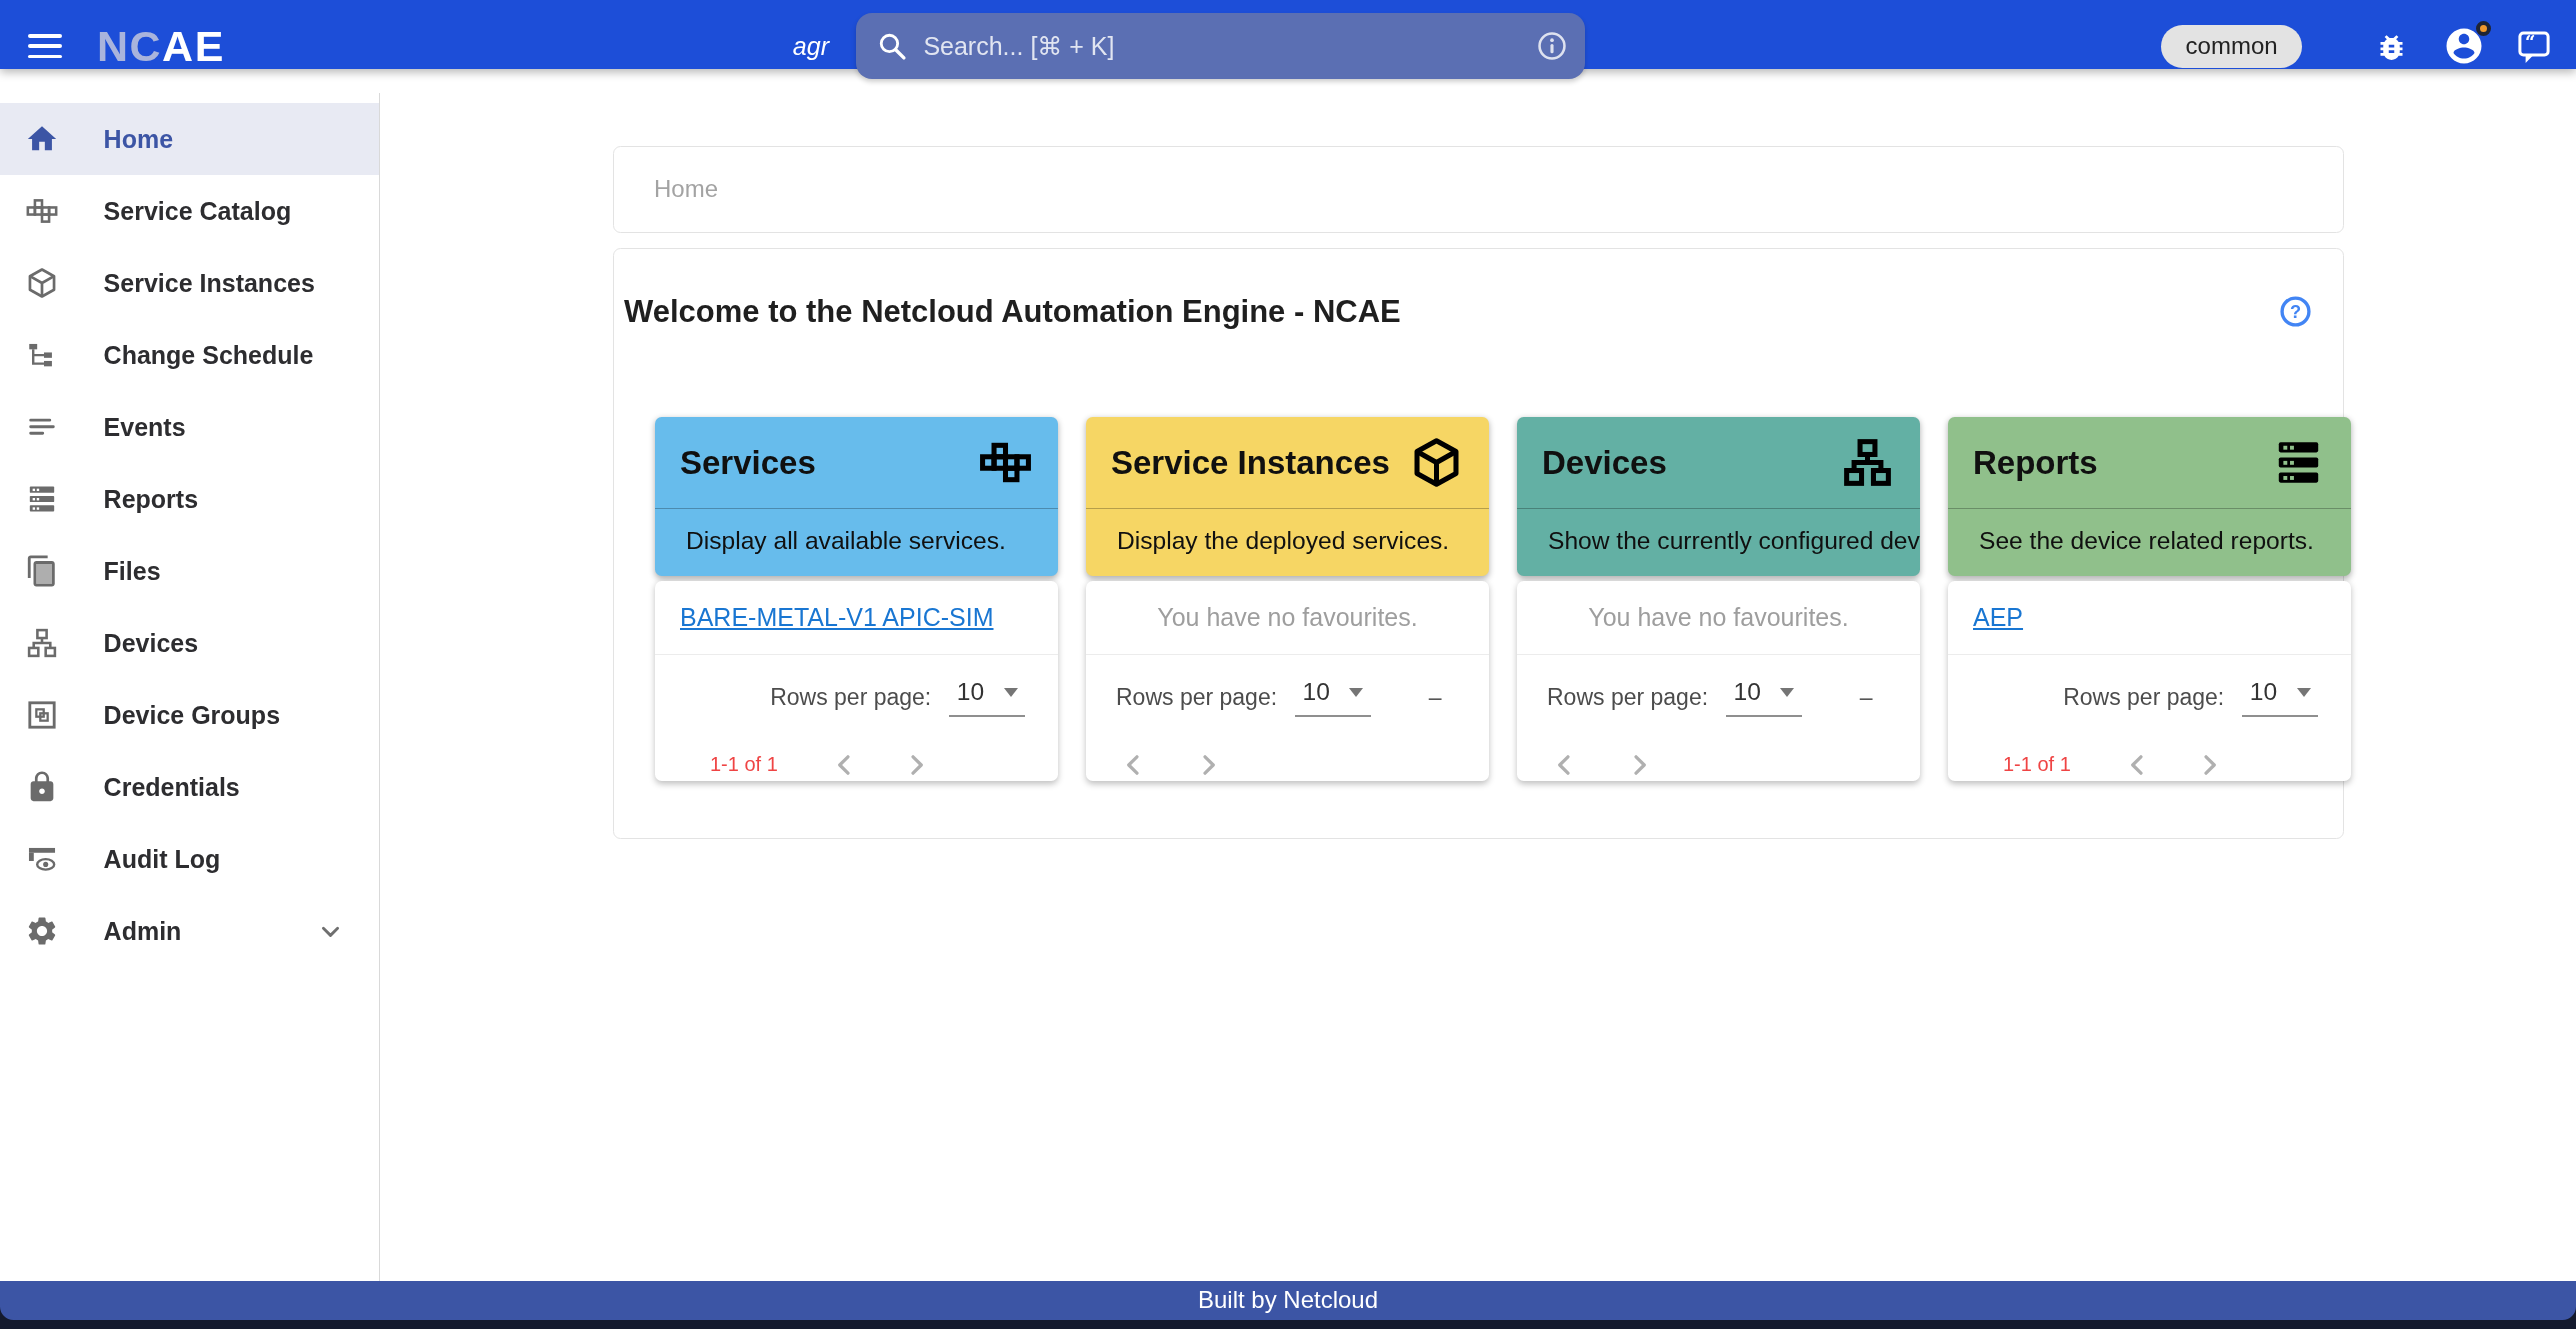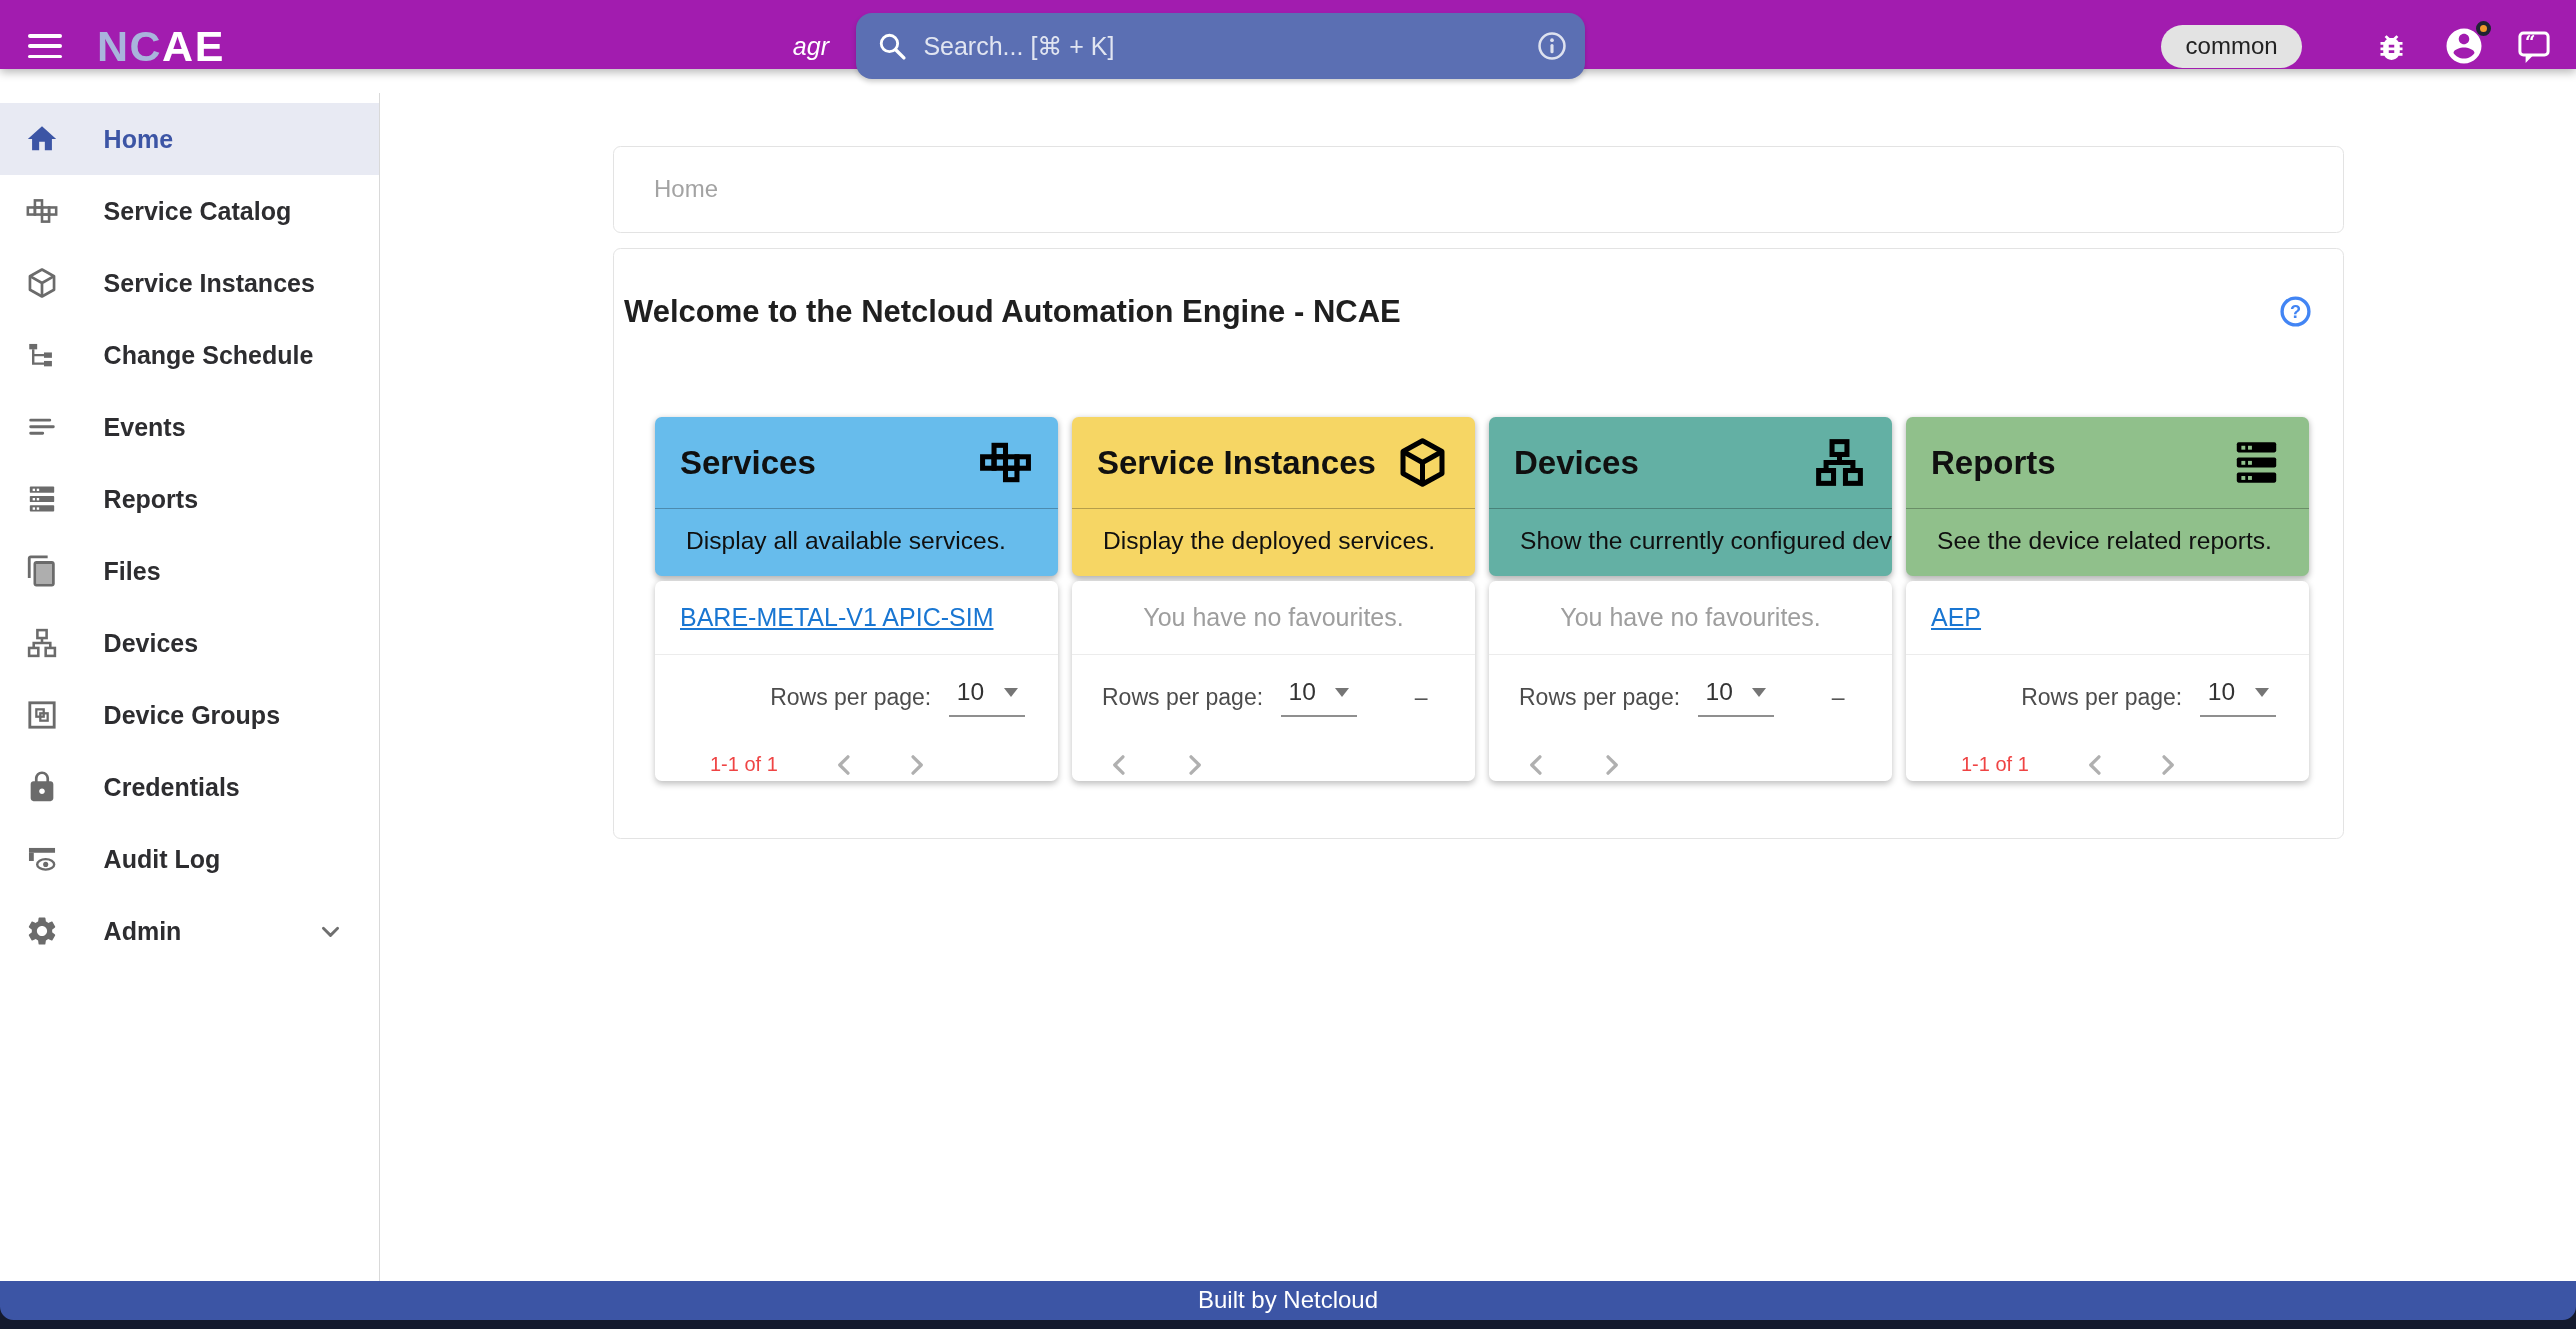--- a/index.html
+++ b/index.html
@@ -1,21 +1,21 @@
 <!DOCTYPE html>
 <html style="font-size:12px"><head>
 <meta charset="utf-8">
 <style>
   html,body{margin:0;padding:0;background:#fff;}
   *{box-sizing:border-box;}
   .screen{position:relative;width:2576px;height:1329px;overflow:hidden;
           font-family:"Liberation Sans","DejaVu Sans",sans-serif;background:#fff;}
 
   
-  .topbar{position:absolute;left:0;top:0;width:100%;height:69px;background:#a21caf;
+  .topbar{position:absolute;left:0;top:0;width:100%;height:69px;background:#1d4ed8;
           box-shadow:0 3.7px 9px rgba(0,0,0,.28);z-index:30;}
   .hamburger{position:absolute;left:28px;top:34px;width:34px;height:24.6px;cursor:pointer;}
   .hamburger span{display:block;height:3.7px;background:#fff;border-radius:2.2px;margin-bottom:6.7px;}
   .logo{position:absolute;left:97px;top:0;height:93px;line-height:93px;
         font-size:43px;font-weight:bold;letter-spacing:1.5px;}
   .logo .lp{color:#a9b4dc;} .logo .ls{color:#ffffff;}
   .username{position:absolute;left:704px;width:125px;top:0;height:93px;line-height:93px;
             text-align:right;color:#fff;font-size:25px;font-style:italic;}
   .searchbox{position:absolute;left:856px;top:13.4px;width:729px;height:66px;border-radius:16px;
              background:#5b6fb3;display:flex;align-items:center;box-shadow:0 3px 5.2px rgba(0,0,0,.18);}
@@ -46,21 +46,21 @@
   
   .content{position:absolute;left:381px;top:93px;right:0;bottom:48px;background:#fff;}
   .card{position:absolute;background:#fff;border:1.5px solid #e3e3e3;border-radius:7.5px;}
   .breadcrumb-card{left:232px;top:53px;width:1731px;height:87px;}
   .breadcrumb-card .bc{margin-left:40px;line-height:84px;font-size:24px;color:#a3a3a3;cursor:pointer;display:inline-block;}
   .welcome-card{left:232px;top:155px;width:1731px;height:591px;}
   .page-title{position:absolute;left:10px;top:45px;font-size:31px;font-weight:bold;color:#1f1f1f;}
   .help{position:absolute;right:30px;top:45px;width:35px;height:35px;cursor:pointer;}
 
   
-  .tiles{position:absolute;left:41px;top:168px;display:flex;gap:14px;align-items:flex-end;}
+  .tiles{position:absolute;left:41px;top:168px;display:flex;gap:28px;align-items:flex-end;}
   .tile{width:403px;flex:none;}
   .tile-header{height:159px;border-radius:6.7px;box-shadow:0 2.2px 6px rgba(0,0,0,.32);
                color:#101010;cursor:pointer;overflow:hidden;}
   .th-top{height:92px;display:flex;align-items:center;padding:0 25px;
           border-bottom:1.5px solid rgba(0,0,0,.26);}
   .th-title{font-size:33px;font-weight:bold;white-space:nowrap;}
   .th-icon{width:55px;height:55px;margin-left:auto;flex:none;color:#000;}
   .th-desc{height:63px;display:flex;align-items:center;padding:0 31px;font-size:24.6px;
            white-space:nowrap;overflow:hidden;}
   .tile-body{margin-top:5.2px;height:200px;border-radius:6.7px;background:#fff;

